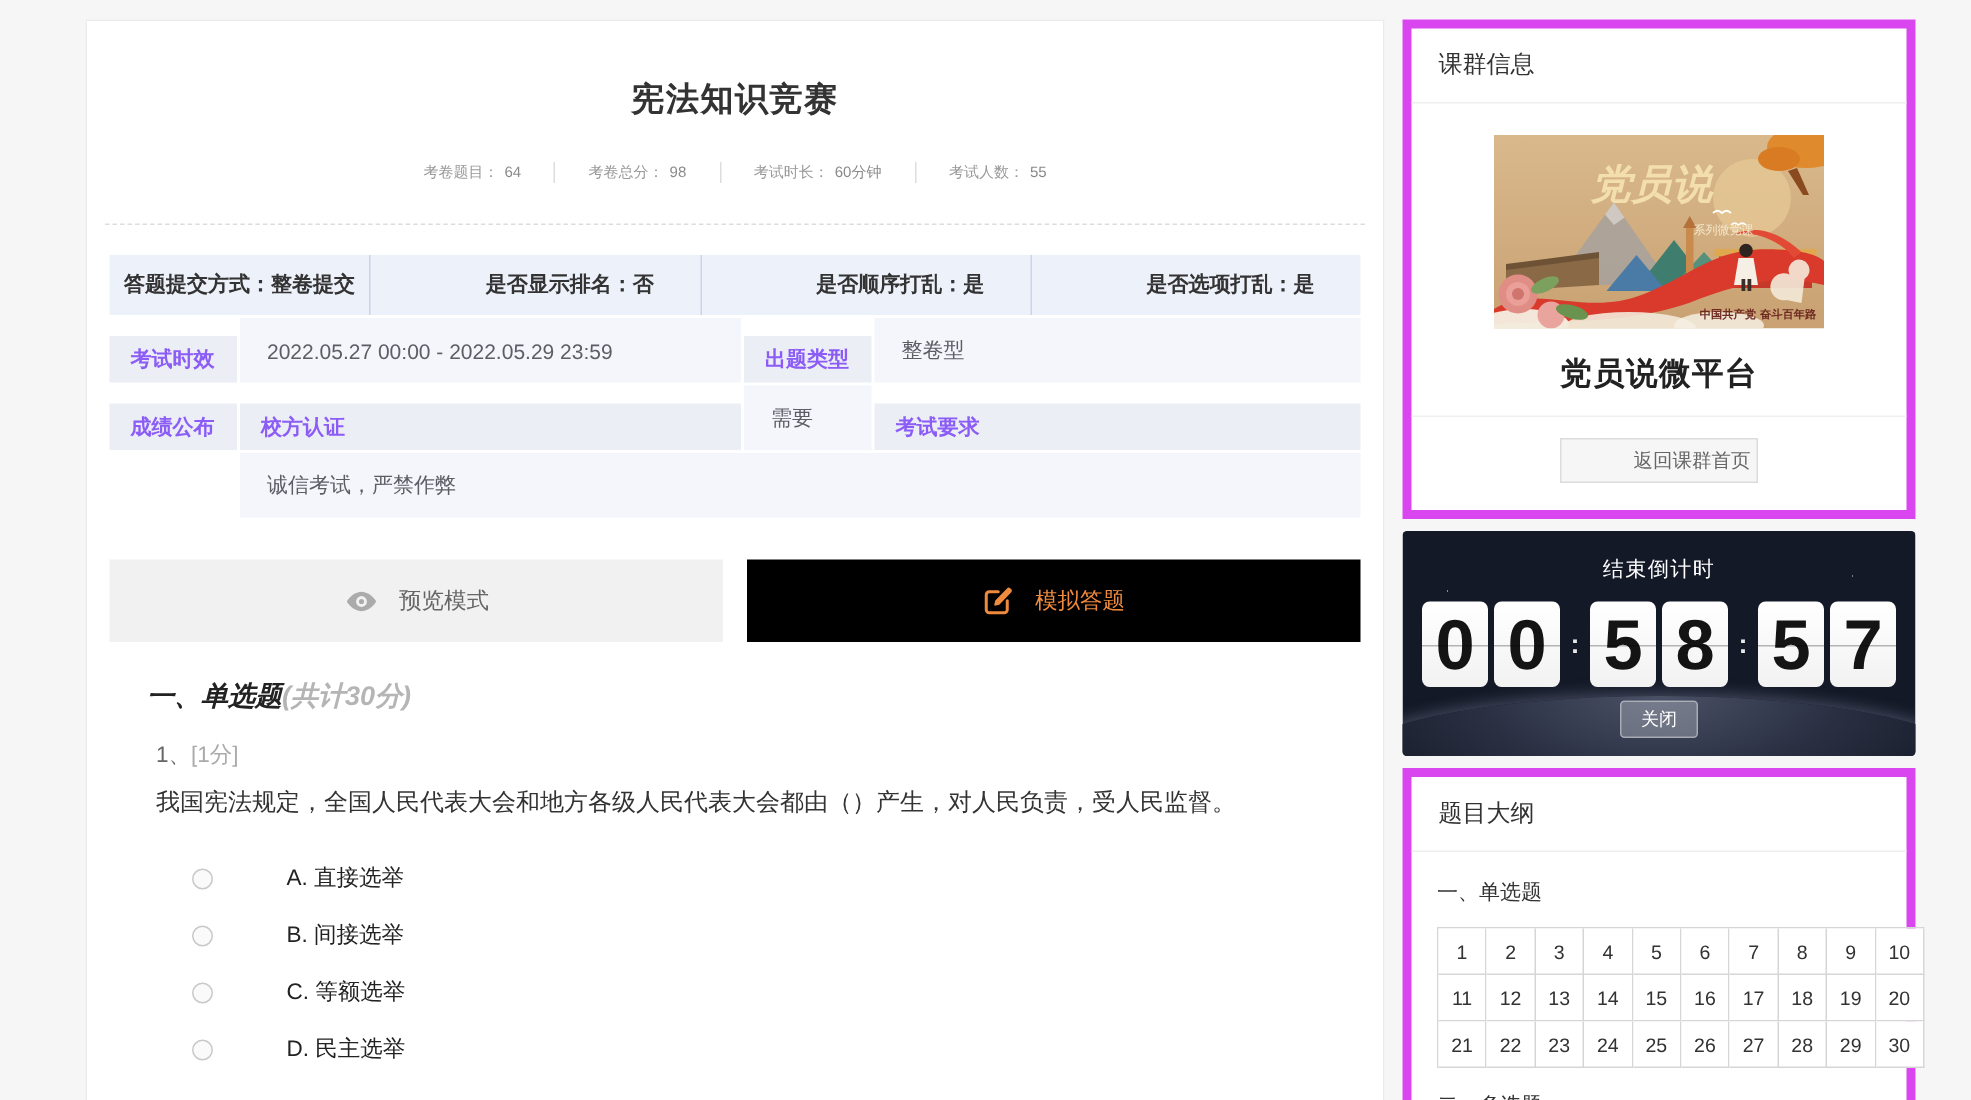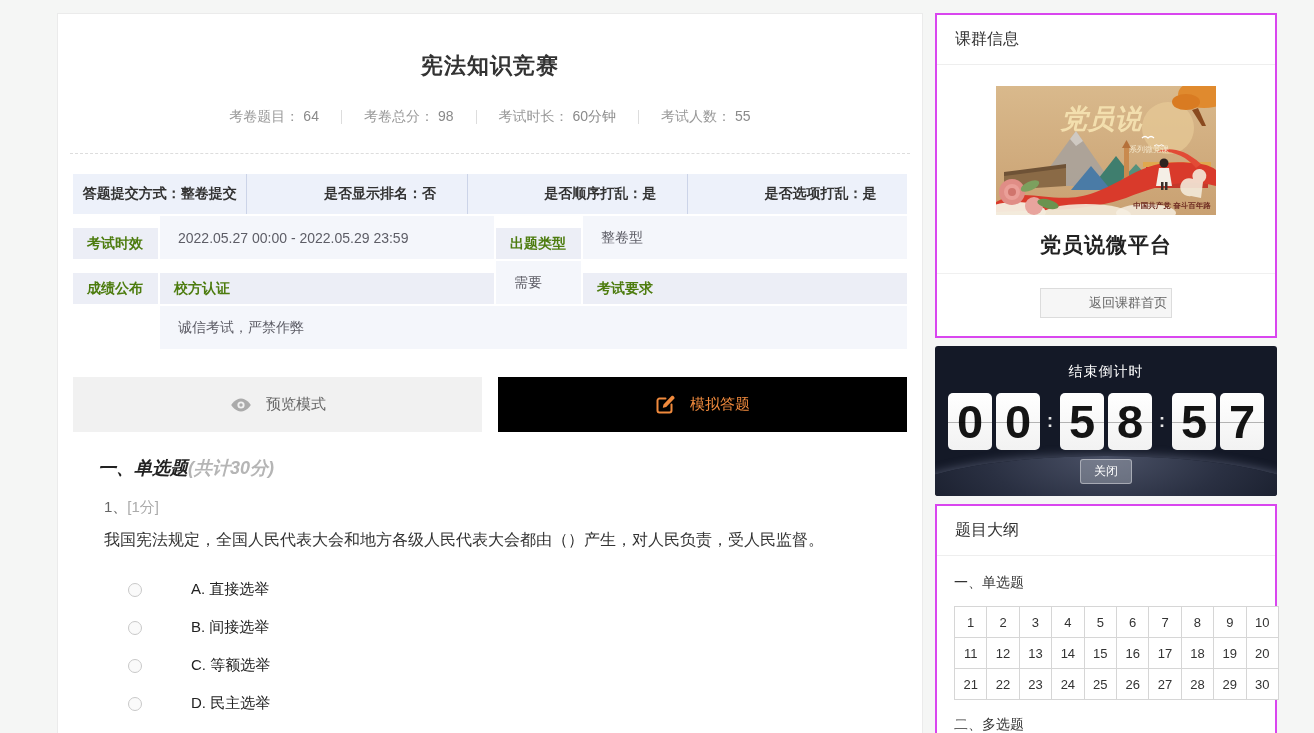--- a/index.html
+++ b/index.html
@@ -3,38 +3,38 @@
 <meta charset="utf-8">
 <style>
   * { margin:0; padding:0; box-sizing:border-box; }
   html,body { width:1314px; height:733px; overflow:hidden;
     font-family:"Liberation Sans","DejaVu Sans",sans-serif; background:#f5f6f5; }
 
   
   .main-card { position:absolute; left:57px; top:13px; width:866px; height:960px;
     background:#fff; border:1px solid #ebebeb; }
   .exam-title { margin-top:37px; text-align:center; font-size:22px; font-weight:600; color:#333; letter-spacing:1px; }
-  .stats-row { margin-top:27px; text-align:center; font-size:14px; color:#999;
+  .stats-row { margin-top:27px; text-align:center; font-size:10px; color:#999;
     display:flex; justify-content:center; align-items:center; }
   .stat { white-space:nowrap; }
   .stat-label { color:#999; }
   .stat-value { color:#8a8a8a; margin-left:4px; }
   .stat-sep { width:1px; height:14px; background:#ddd; margin:0 22px; display:inline-block; }
   .dashed-divider { margin:27px 12px 0; border-bottom:1px dashed #ddd; }
 
   .settings-table { margin:20px 15px 0; }
   .settings-header-row { display:flex; background:#edf1fa; height:40px; margin-bottom:2px; }
   .settings-cell { flex:1; display:flex; align-items:center; justify-content:center;
     font-size:14px; font-weight:600; color:#333; position:relative; }
   .settings-cell + .settings-cell { border-left:1px solid #ccd4e8;padding-left:46px; }
 
   .details-grid { display:grid; grid-template-columns:85px 334px 85px 1fr;
     grid-auto-rows:43px; gap:2px; background:#fff; }
   .dcell { display:flex; align-items:center; font-size:14px; }
-  .dlabel { background:#eceef6; color:#4d7c0f; font-weight:600; padding-left:14px;margin-top:12px; }
+  .dlabel { background:#eceef6; color:#8b5cf6; font-weight:600; padding-left:14px;margin-top:12px; }
   .dvalue { background:#f4f6fb; color:#5d5d66; padding-left:18px; }
   .dvalue.span3 { grid-column:2 / 5; }
 
   .action-row { margin:28px 15px 0; display:flex; gap:16px; }
   .action-btn { flex:1; height:55px; display:flex; align-items:center; justify-content:center;
     gap:13px; font-size:15px; cursor:pointer; }
   .preview-btn { background:#f1f1f1; color:#666; }
   .simulate-btn { background:#000000; color:#f08a3d; }
 
   .section-heading { margin:24px 0 0 40px; font-size:18px; font-weight:700; color:#222;font-style:italic; }
@@ -45,21 +45,21 @@
   .question-text { margin:8px 42px 0 46px; font-size:16px; color:#333; line-height:1.85; }
   .options-list { margin:16px 0 0 70px; }
   .option-row { display:flex; align-items:center; height:38px; cursor:pointer;gap:40px; }
   .radio { width:14px; height:14px; border-radius:50%; border:1px solid #c9c9c9;
     background:#fafafa; margin-right:9px; flex:0 0 auto; }
   .option-label { font-size:15px; color:#222; }
 
   
   .sidebar { position:absolute; left:935px; top:13px; width:342px;
     display:flex; flex-direction:column; gap:8px; }
-  .side-card { background:#fff; border:2px solid #d946ef; }
+  .side-card { background:#fff; border:6px solid #d946ef; }
   .side-header { padding:14px 18px; font-size:16px; color:#333; border-bottom:1px solid #eee; }
   .banner-wrap { width:220px; height:132px; margin:21px auto 0; overflow:hidden; }
   .platform-title { margin-top:13px; text-align:center; font-size:21px; font-weight:600; color:#222; letter-spacing:1px; }
   .card1-divider { margin-top:14px; border-top:1px solid #f0f0f0; }
   .back-btn { display:block; margin:14px auto 18px; width:132px; height:30px;
     background:#f6f6f6; border:1px solid #dcdcdc; color:#666; font-size:13px;
     text-align:center; line-height:28px; cursor:pointer;padding-left:44px; }
 
   .countdown-panel { position:relative; height:150px; background:#141927; border-radius:3px;
     overflow:hidden;

